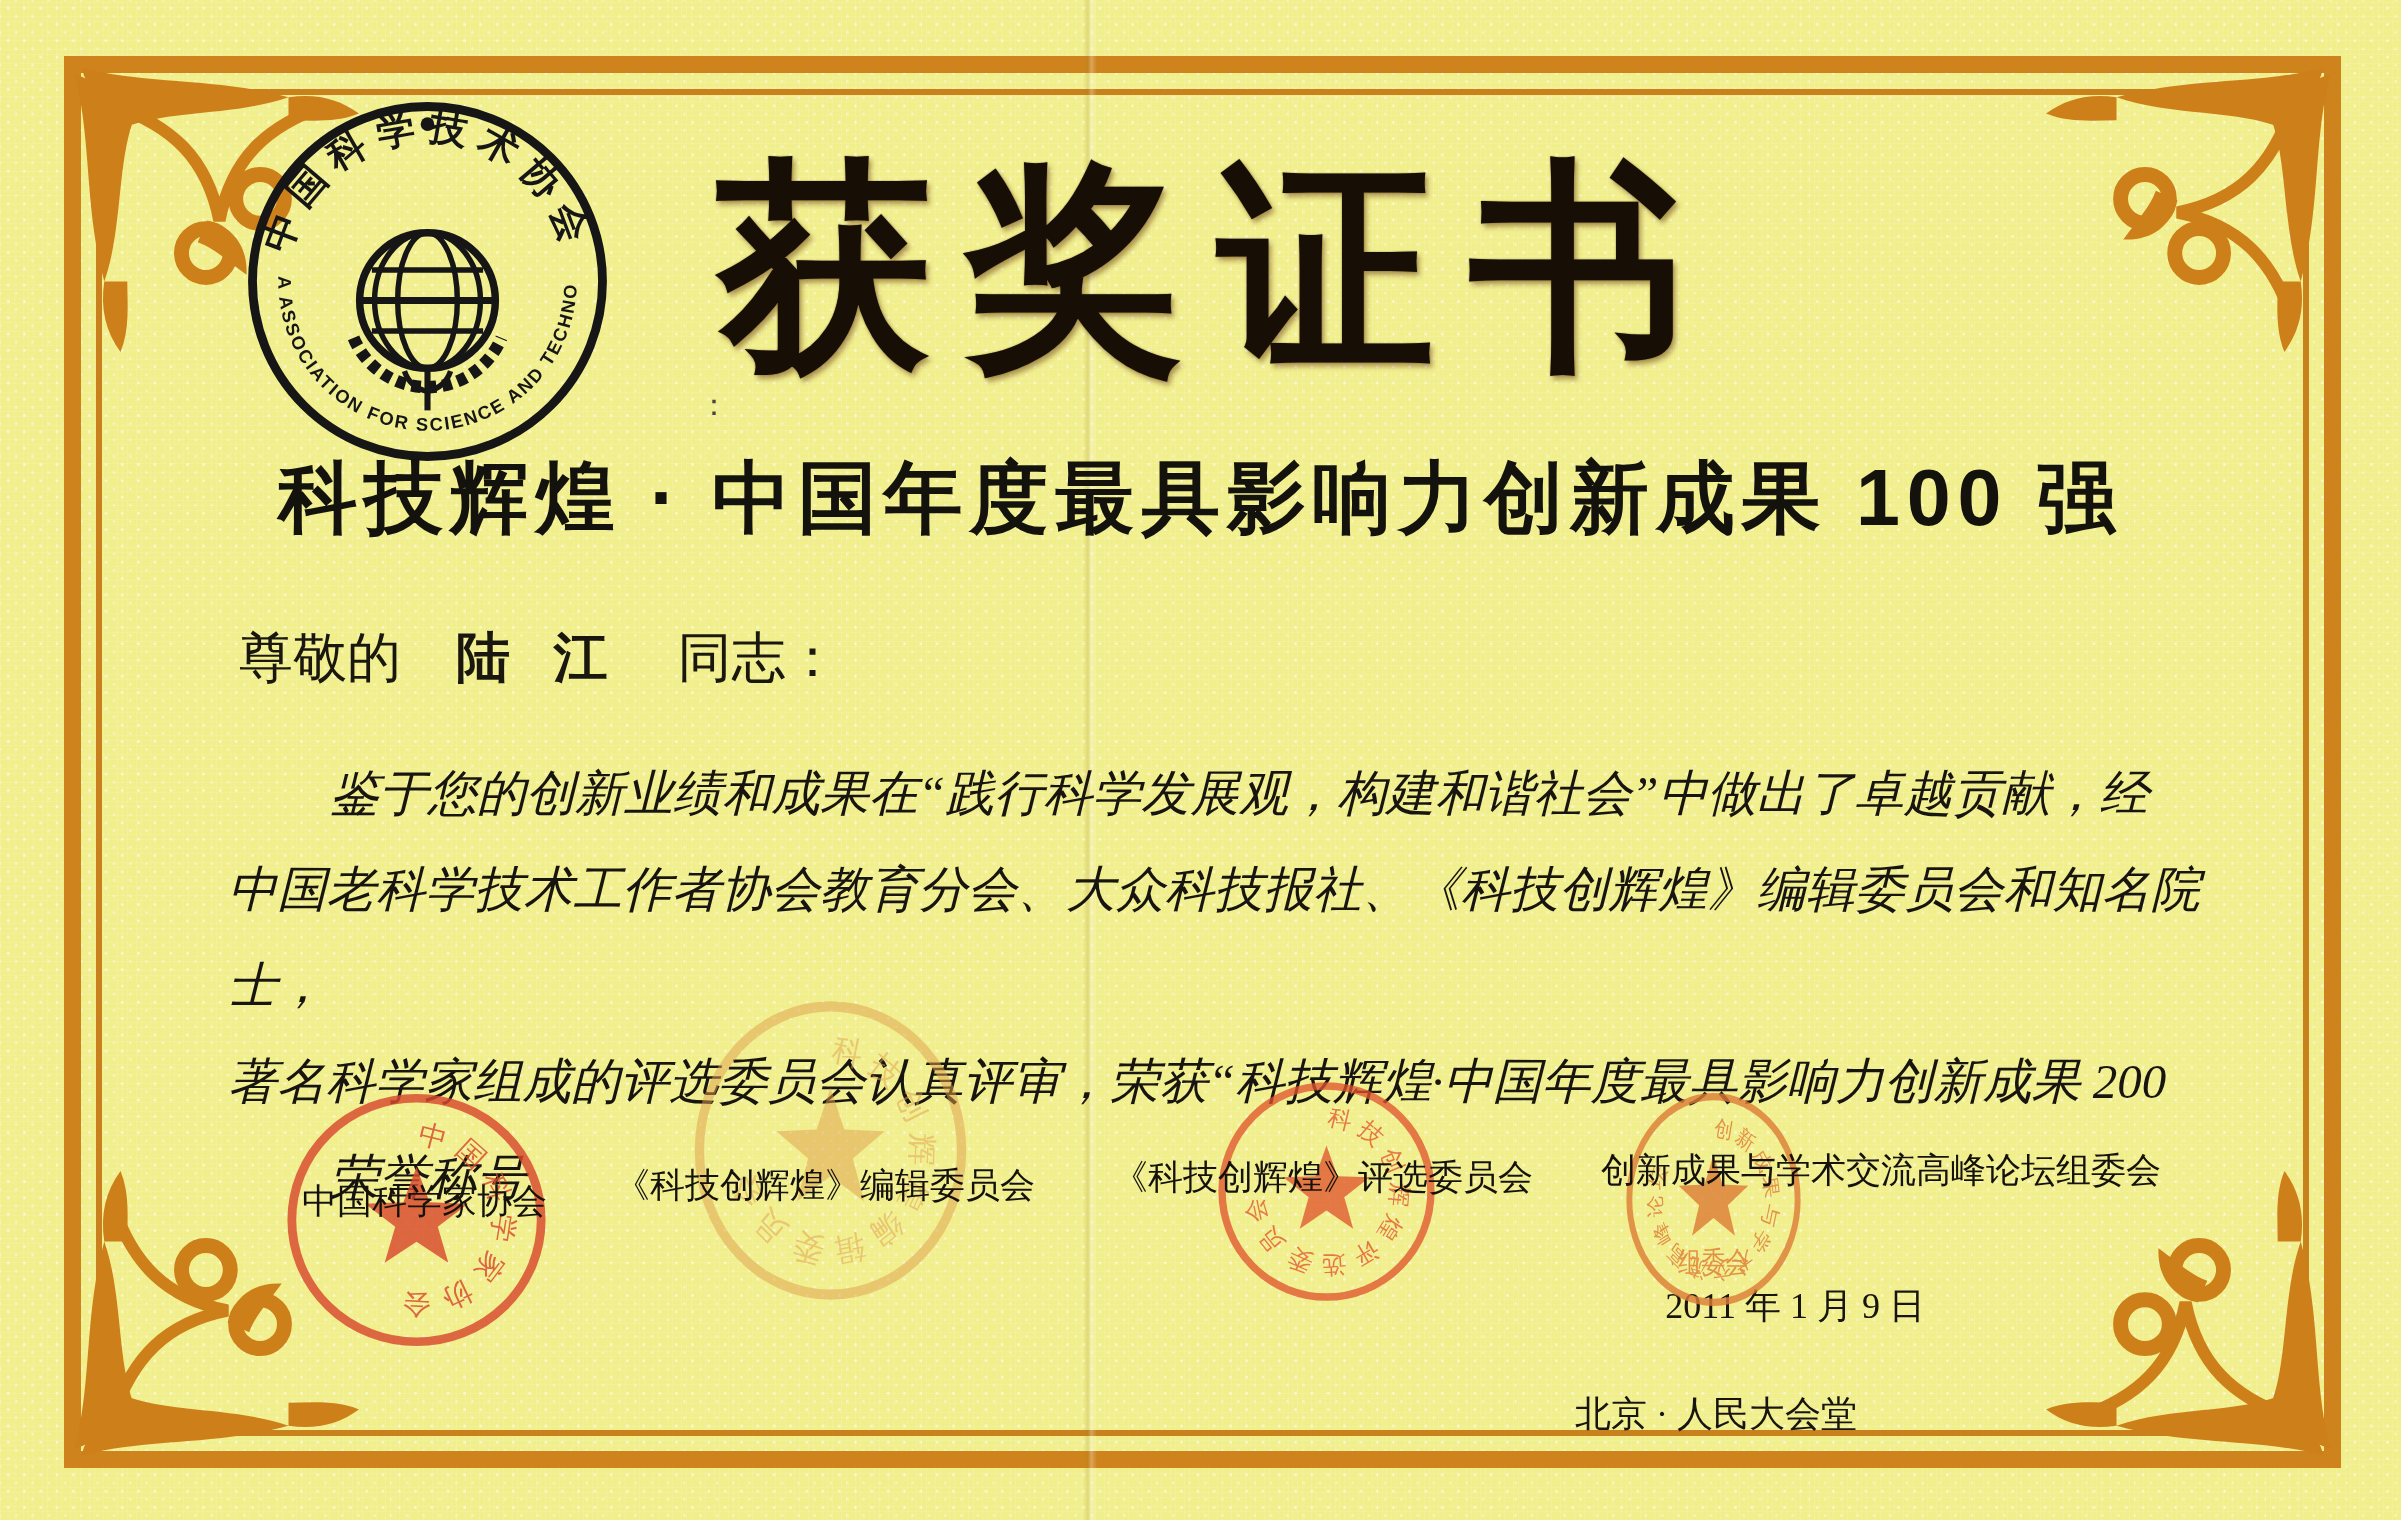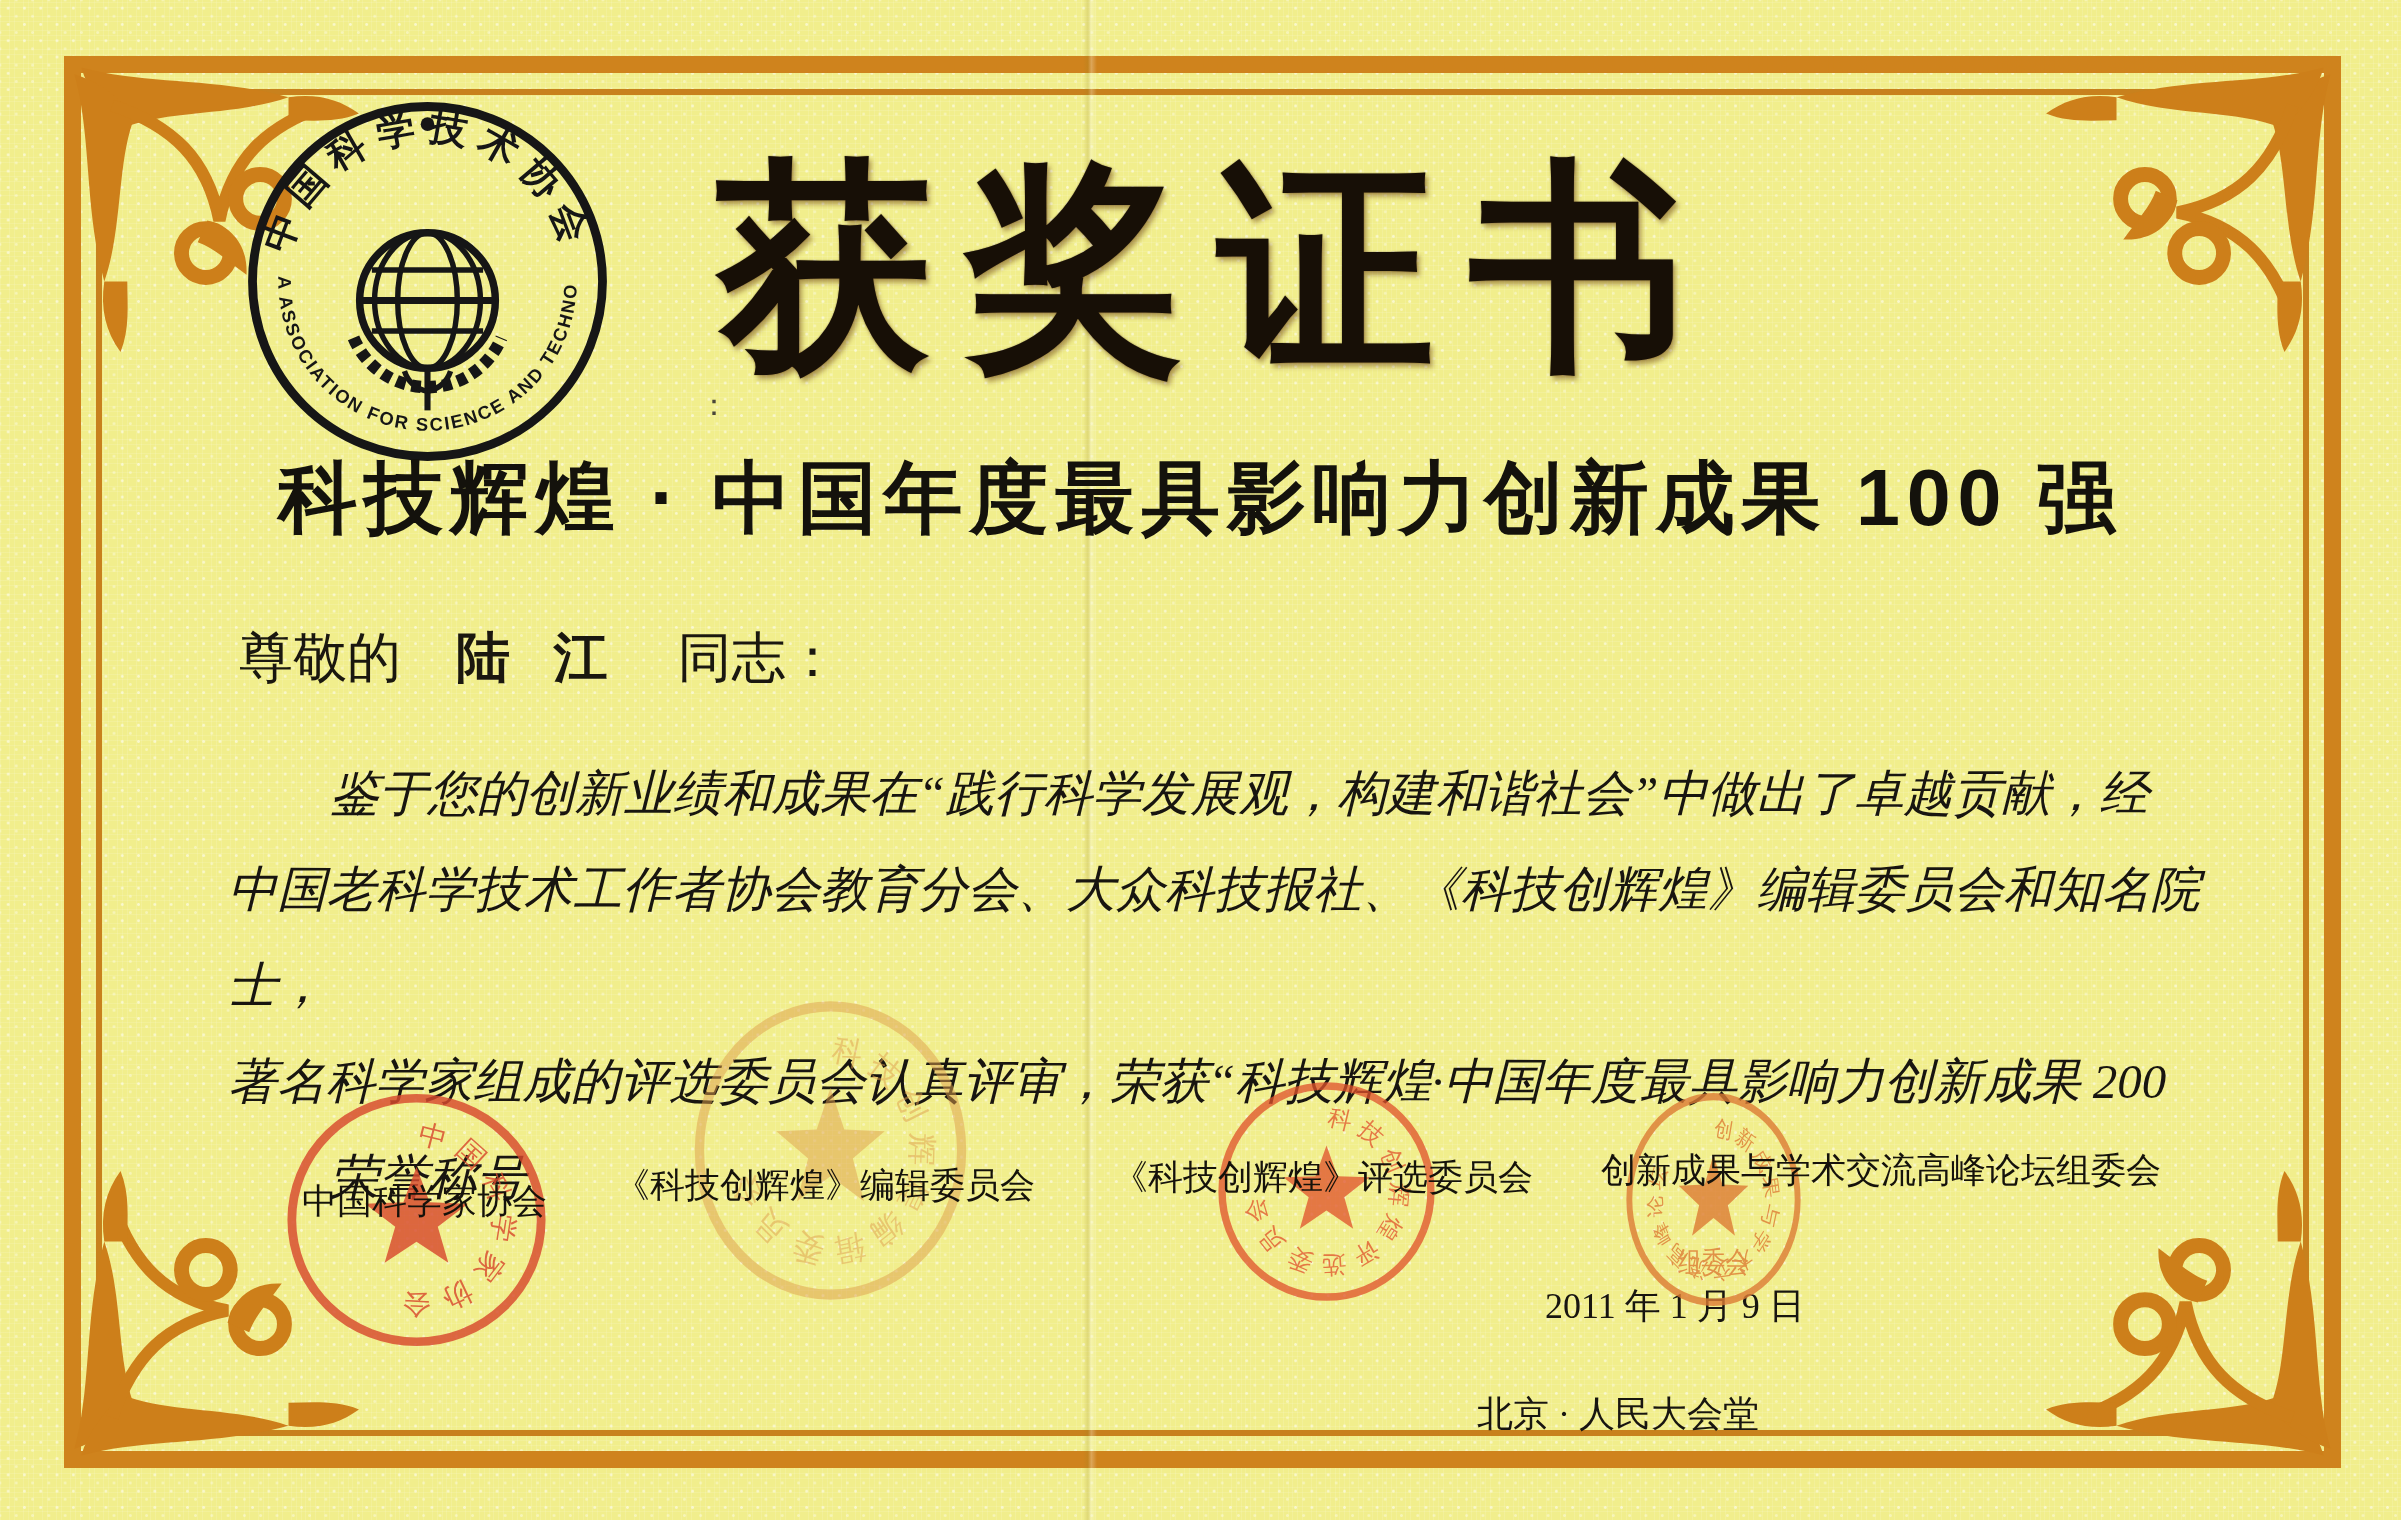--- a/index.html
+++ b/index.html
@@ -71,21 +71,21 @@
   }
   .body-block .indent{text-indent:102px;}
   .issuer{
     position:absolute;font-size:35px;color:#15120b;white-space:nowrap;z-index:6;
   }
   .issuer.o1{left:302px;top:1178px;}
   .issuer.o2{left:615px;top:1162px;}
   .issuer.o3{left:1113px;top:1154px;}
   .issuer.o4{left:1601px;top:1147px;}
   .dateline,.venueline{
-    position:absolute;width:380px;text-align:left;
+    position:absolute;width:380px;text-align:right;
     font-size:36px;color:#181510;white-space:nowrap;z-index:4;
   }
   .dateline{left:1545px;top:1282px;}
   .venueline{left:1477px;top:1345px;margin-top:45px;}
   .seal{position:absolute;z-index:5;pointer-events:none;}
   .seal text{font-family:"Liberation Serif","DejaVu Serif",serif;}
   .stray{position:absolute;left:699px;top:385px;font-size:30px;color:#4a463a;}
 </style>
 </head>
 <body>

